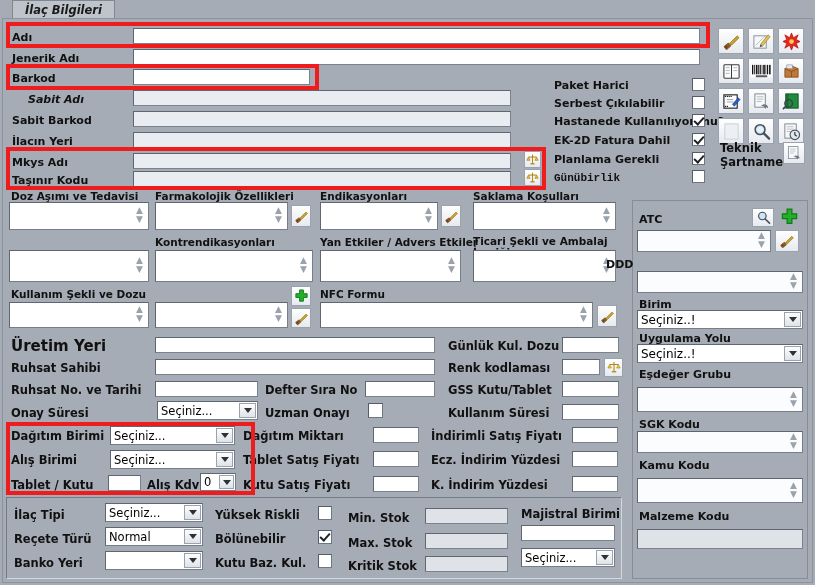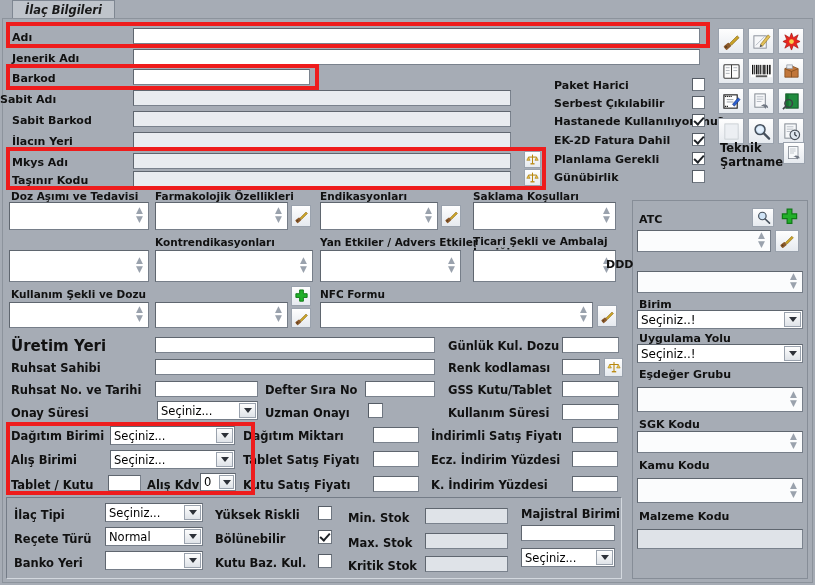--- a/index.html
+++ b/index.html
@@ -187,21 +187,21 @@
 
     <div class="lbl" style="left:12px; top:32px;">Adı</div>
     <input class="inp" style="left: 133px; top: 28px; width: 567px;" value="">
 
     <div class="lbl" style="left:12px; top:53px;">Jenerik Adı</div>
     <input class="inp" style="left: 133px; top: 49px; width: 567px;" value="">
 
     <div class="lbl" style="left:12px; top:73px;">Barkod</div>
     <input class="inp" style="left: 133px; top: 69px; width: 177px;" value="">
 
-    <div class="lbl" style="left:0; top:94px;">Sabit Adı</div>
+    <div class="lbl" style="left:28px; top:94px;font-style:italic;">Sabit Adı</div>
     <input class="inp ro" readonly="" style="left: 133px; top: 90px; width: 378px;" value="">
 
     <div class="lbl" style="left:12px; top:115px;">Sabit Barkod</div>
     <input class="inp ro" readonly="" style="left: 133px; top: 111px; width: 378px;" value="">
 
     <div class="lbl" style="left:12px; top:136px;">İlacın Yeri</div>
     <input class="inp ro" readonly="" style="left: 133px; top: 132px; width: 378px;" value="">
 
     <div class="lbl" style="left:12px; top:157px;">Mkys Adı</div>
     <input class="inp ro" readonly="" style="left: 133px; top: 153px; width: 378px;" value="">
@@ -237,21 +237,21 @@
 
     <div class="lbl" style="left:554px; top:116px;">Hastanede Kullanılıyor mu?</div>
     <div class="cb on" style="left:692px; top:114px;"></div>
 
     <div class="lbl" style="left:554px; top:135px;">EK-2D Fatura Dahil</div>
     <div class="cb on" style="left:692px; top:133px;"></div>
 
     <div class="lbl" style="left:554px; top:154px;">Planlama Gerekli</div>
     <div class="cb on" style="left:692px; top:152px;"></div>
 
-    <div class="lbl" style="left:554px; top:172px;">Günübirlik</div>
+    <div class="lbl" style="left:554px; top:172px;font-family:Liberation Mono, monospace;">Günübirlik</div>
     <div class="cb" style="left:692px; top:170px;"></div>
   </div>
 
   <div>
 
     <div class="icon-sq" style="left:718px; top:28px;">
       <svg width="19" height="19" viewBox="0 0 20 20">
         <rect x="2" y="13" width="7" height="5" rx="1" fill="#8b5a2b" transform="rotate(-40 5 15)"></rect>
         <path d="M8 12 L16 4 L18 6 L10 14 Z" fill="#c9a227" stroke="#7a5c10" stroke-width=".6"></path>
         <path d="M3 17 L6 16 L4 14 Z" fill="#5a3a18"></path>

